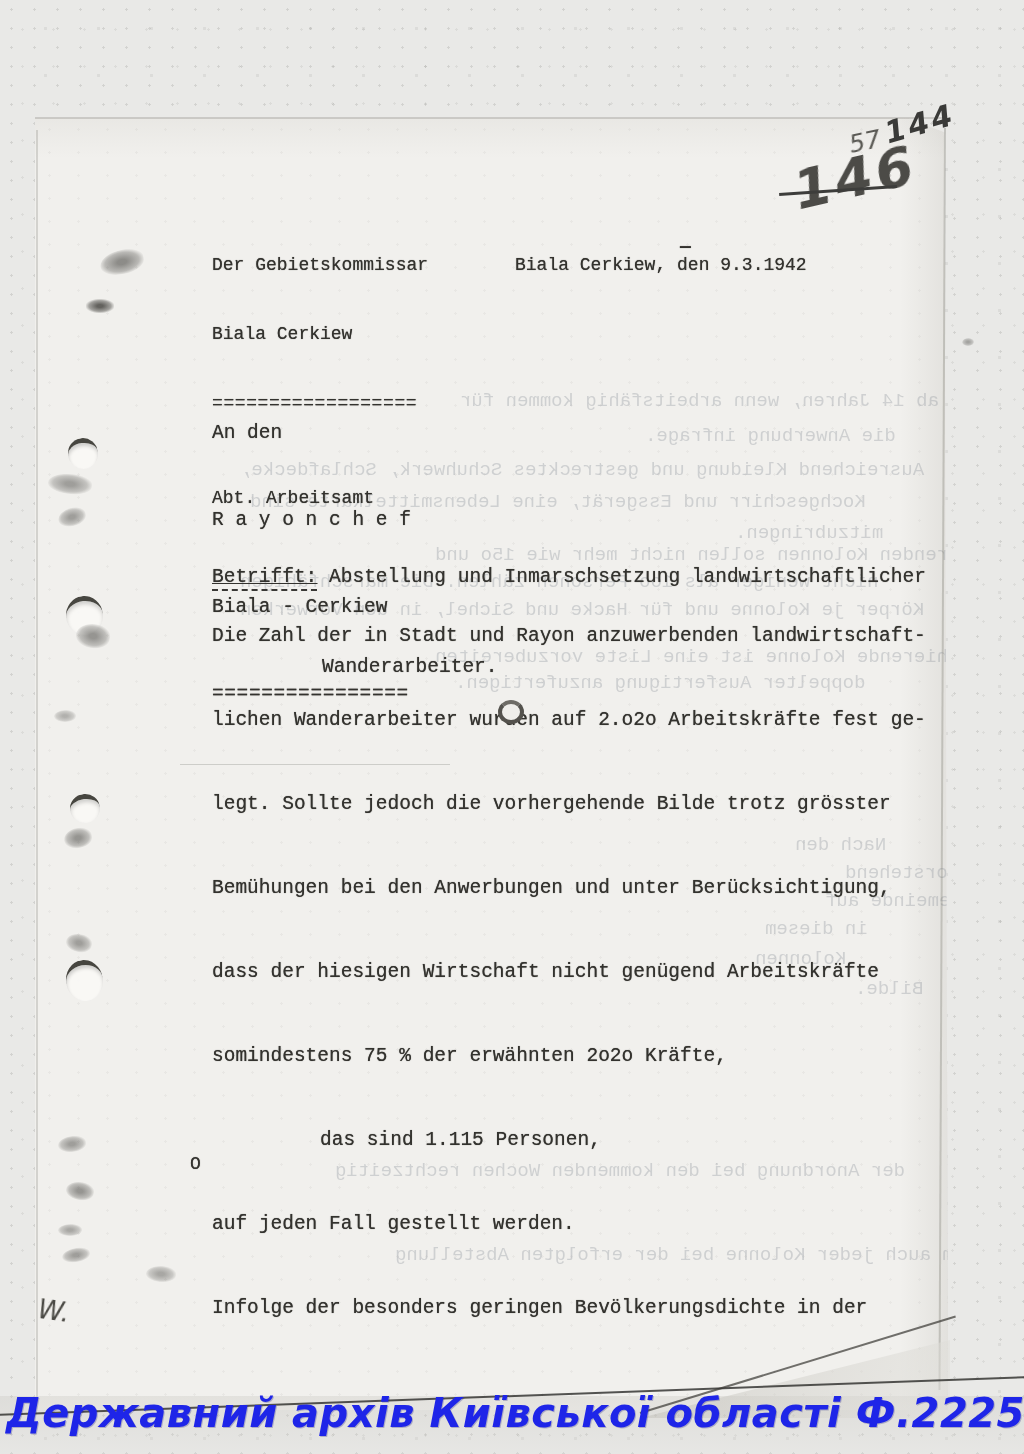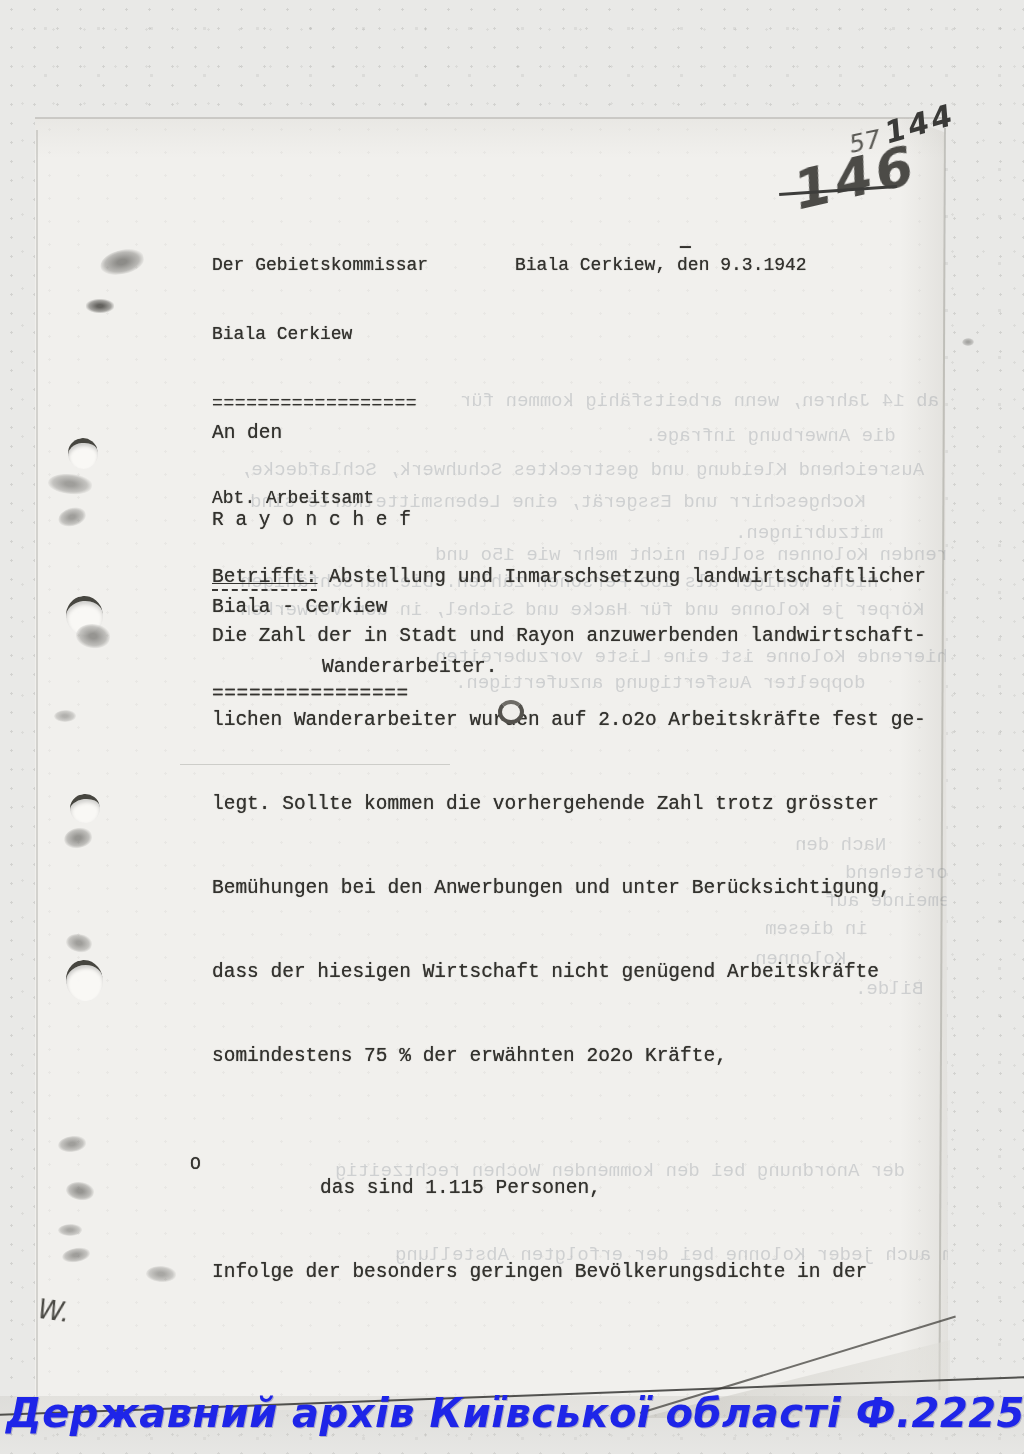--- a/index.html
+++ b/index.html
@@ -33,21 +33,21 @@
   .letterhead-right{left:515px;top:208px;}
   .date-dash{left:680px;top:236px;font-weight:bold;letter-spacing:-1px;}
   .dept{margin-top:26px;}
   .recipient{left:212px;top:361px;font-size:19.5px;line-height:29px;}
   .rule{letter-spacing:.6px;}
   .subject{left:212px;top:502px;font-size:19.5px;line-height:30px;}
   .subject .ind{padding-left:110px;}
   .u-solid-dash{text-decoration:underline;border-bottom:2px dashed #3a3936;padding-bottom:1px;margin-top:40px;}
   .bodyblock{left:212px;top:566px;font-size:19.5px;line-height:28px;width:760px;}
   .tline{height:28px;position:relative;}
-  .tline.indent{padding-left:108px;margin-top:48px;}
+  .tline.indent{padding-left:108px;}
   .margin-o{left:190px;top:1154px;font-size:18px;}
   
   .pen144{position:absolute;left:884px;top:106px;font-family:"DejaVu Sans",sans-serif;
     font-style:italic;font-weight:bold;font-size:30px;color:#3a3a38;transform:rotate(-16deg);letter-spacing:3px;}
   .pencil57{position:absolute;left:849px;top:127px;font-family:"DejaVu Sans",sans-serif;
     font-style:italic;font-size:25px;color:#59585400;color:#5a5954;transform:rotate(-12deg);filter:blur(.3px);}
   .pencil146{position:absolute;left:793px;top:146px;font-family:"DejaVu Sans",sans-serif;
     font-style:italic;font-weight:bold;font-size:54px;color:#4c4b47;transform:rotate(-13deg);filter:blur(.4px);letter-spacing:4px;}
   .strike146{position:absolute;left:779px;top:189px;width:118px;height:3px;background:#3d3d3b;transform:rotate(-4deg);}
   .scribble{position:absolute;font-family:"DejaVu Sans",sans-serif;font-style:italic;color:#4a4944;filter:blur(.4px);}
@@ -153,25 +153,26 @@
   </div>
 
   <div class="type subject" style="color: rgb(51, 50, 46);">
     <div><span class="u-solid-dash">Betrifft:</span><span> Abstellung und Inmarschsetzung landwirtschaftlicher</span></div>
     <div class="ind">Wanderarbeiter.</div>
   </div>
 
   <div class="type bodyblock" style="color: rgb(51, 50, 46);">
     <div class="tline">Die Zahl der in Stadt und Rayon anzuwerbenden landwirtschaft-</div>
     <div class="tline">lichen Wanderarbeiter wurden auf 2.o2o Arbeitskräfte fest ge-</div>
-    <div class="tline">legt. Sollte kommen die vorhergehende Zahl trotz grösster</div>
+    <div class="tline">legt. Sollte jedoch die vorhergehende Bilde trotz grösster</div>
     <div class="tline">Bemühungen bei den Anwerbungen und unter Berücksichtigung,</div>
     <div class="tline">dass der hiesigen Wirtschaft nicht genügend Arbeitskräfte</div>
     <div class="tline">somindestens 75 % der erwähnten 2o2o Kräfte,</div>
     <div class="tline indent">das sind 1.115 Personen,</div>
+    <div class="tline">auf jeden Fall gestellt werden.</div>
     <div class="tline">Infolge der besonders geringen Bevölkerungsdichte in der</div>
     
     
     
     
     
     
     
     
     

